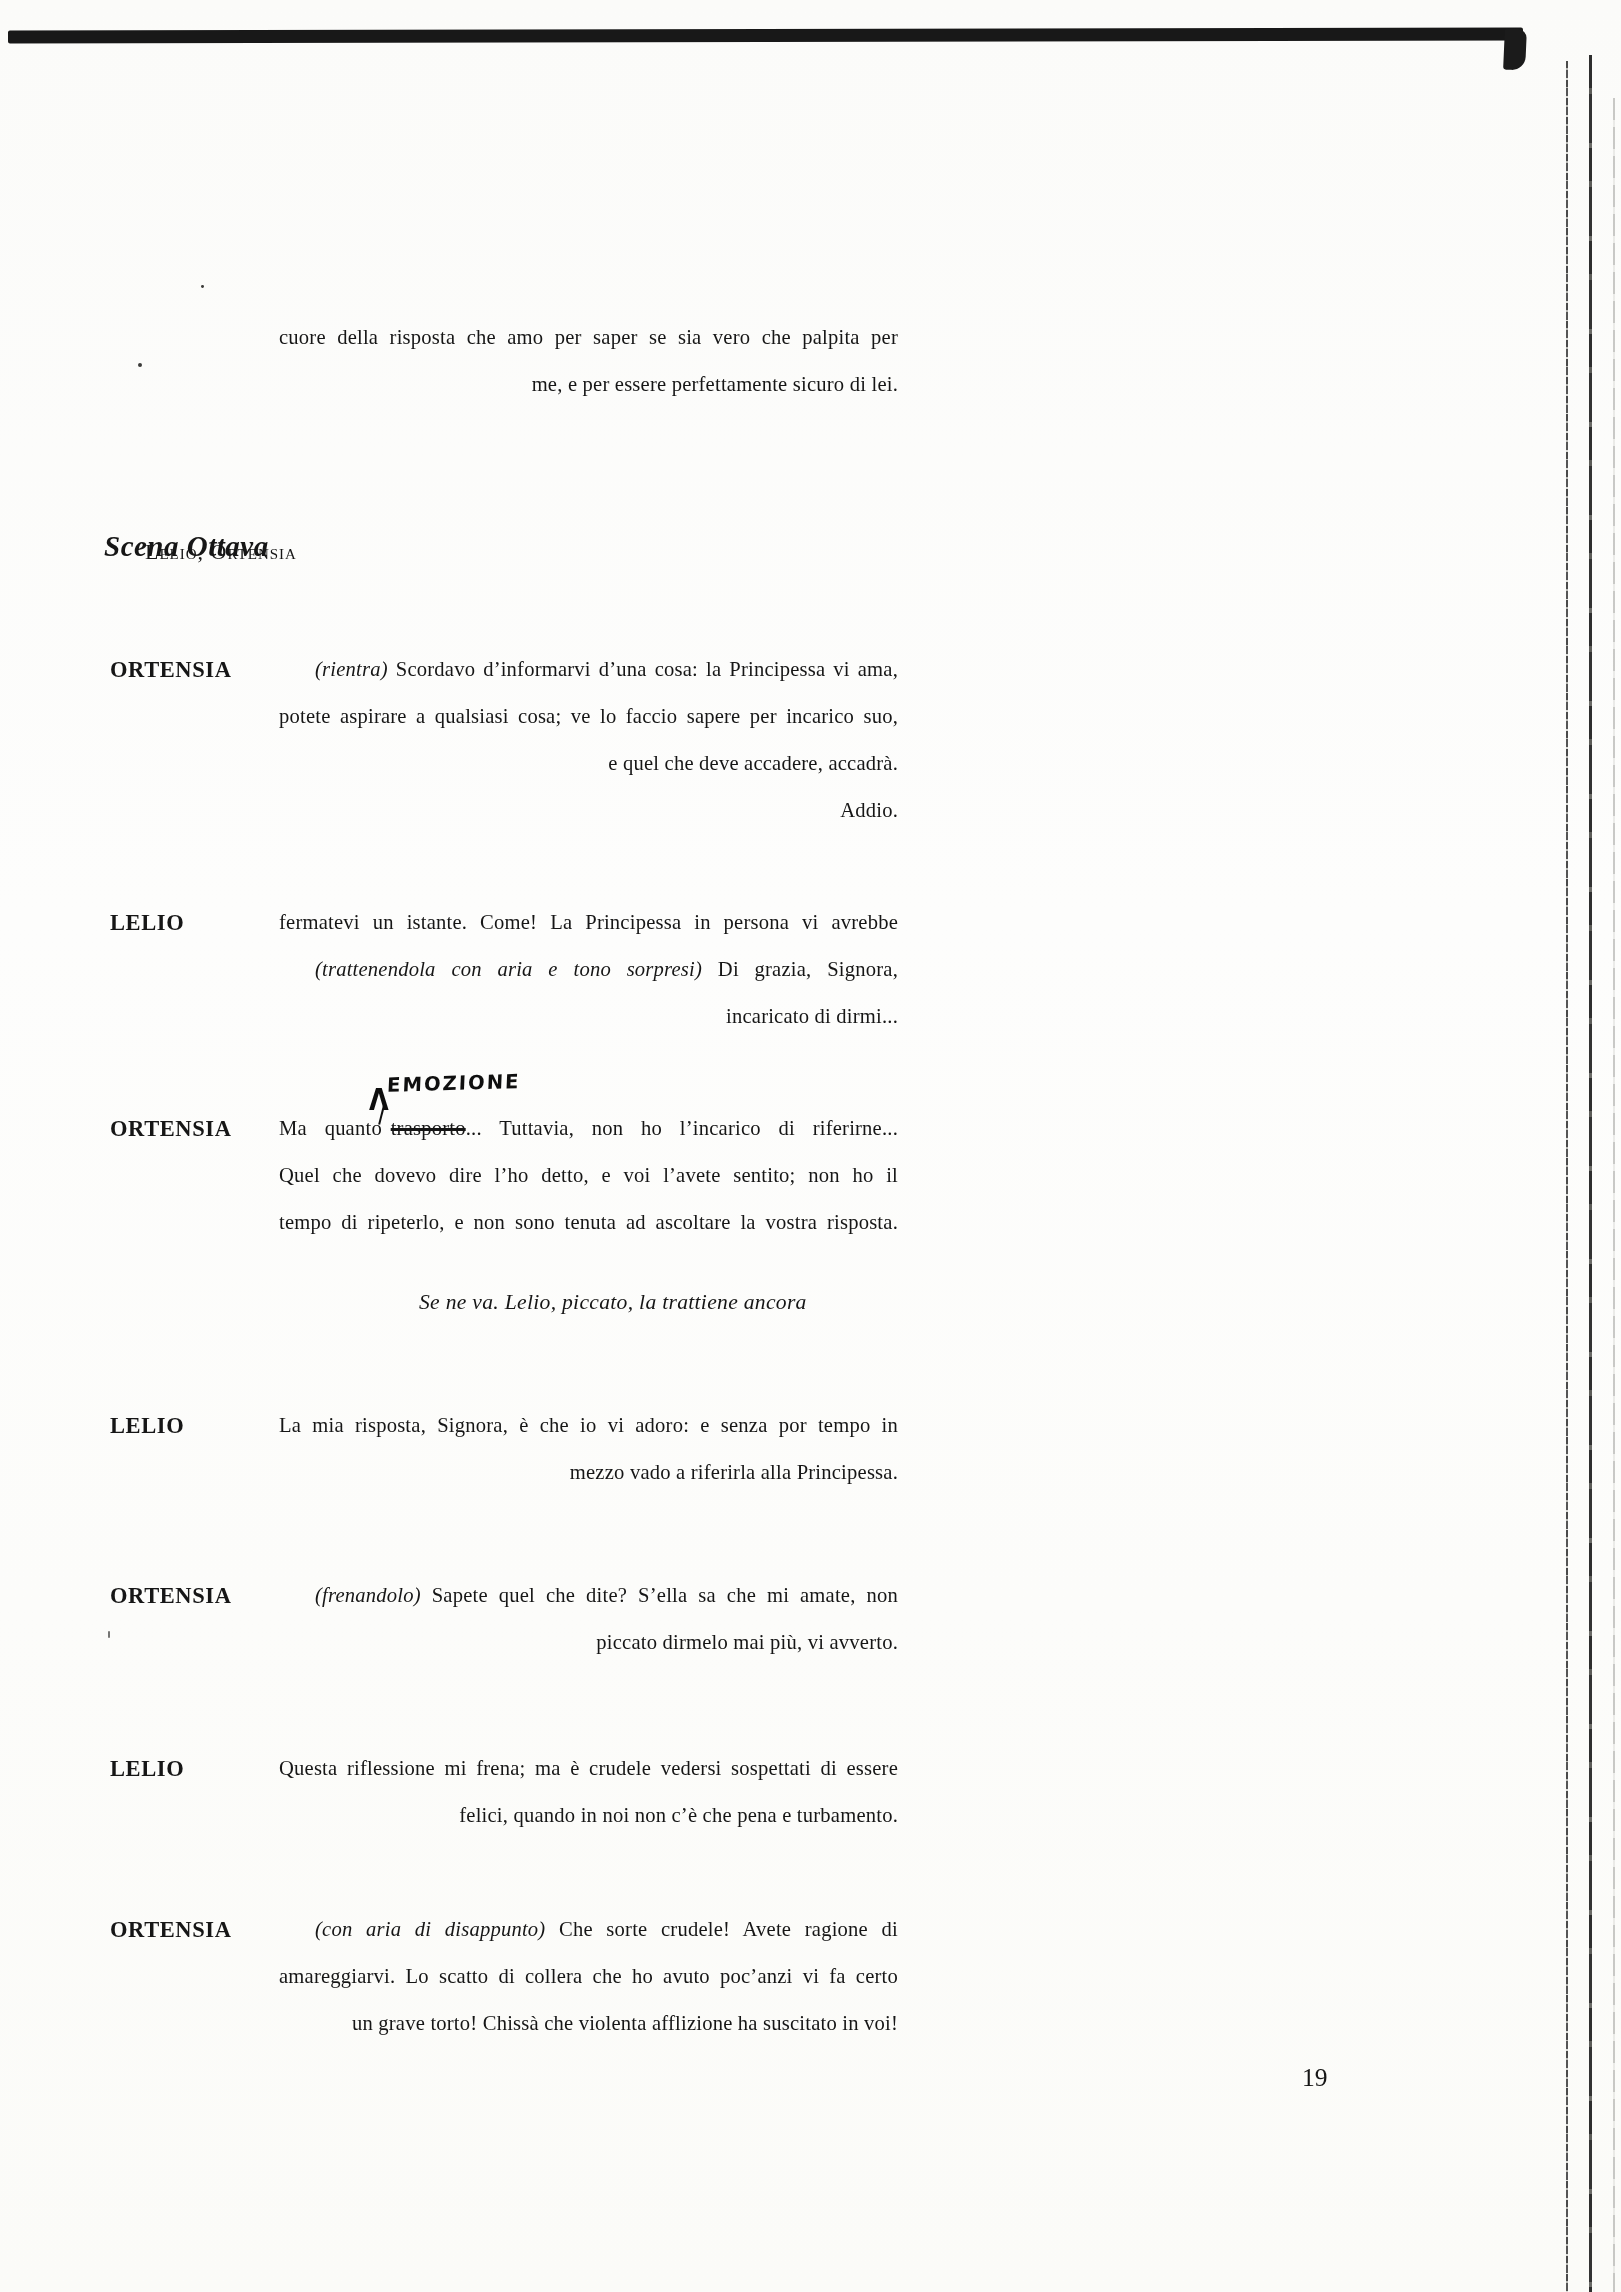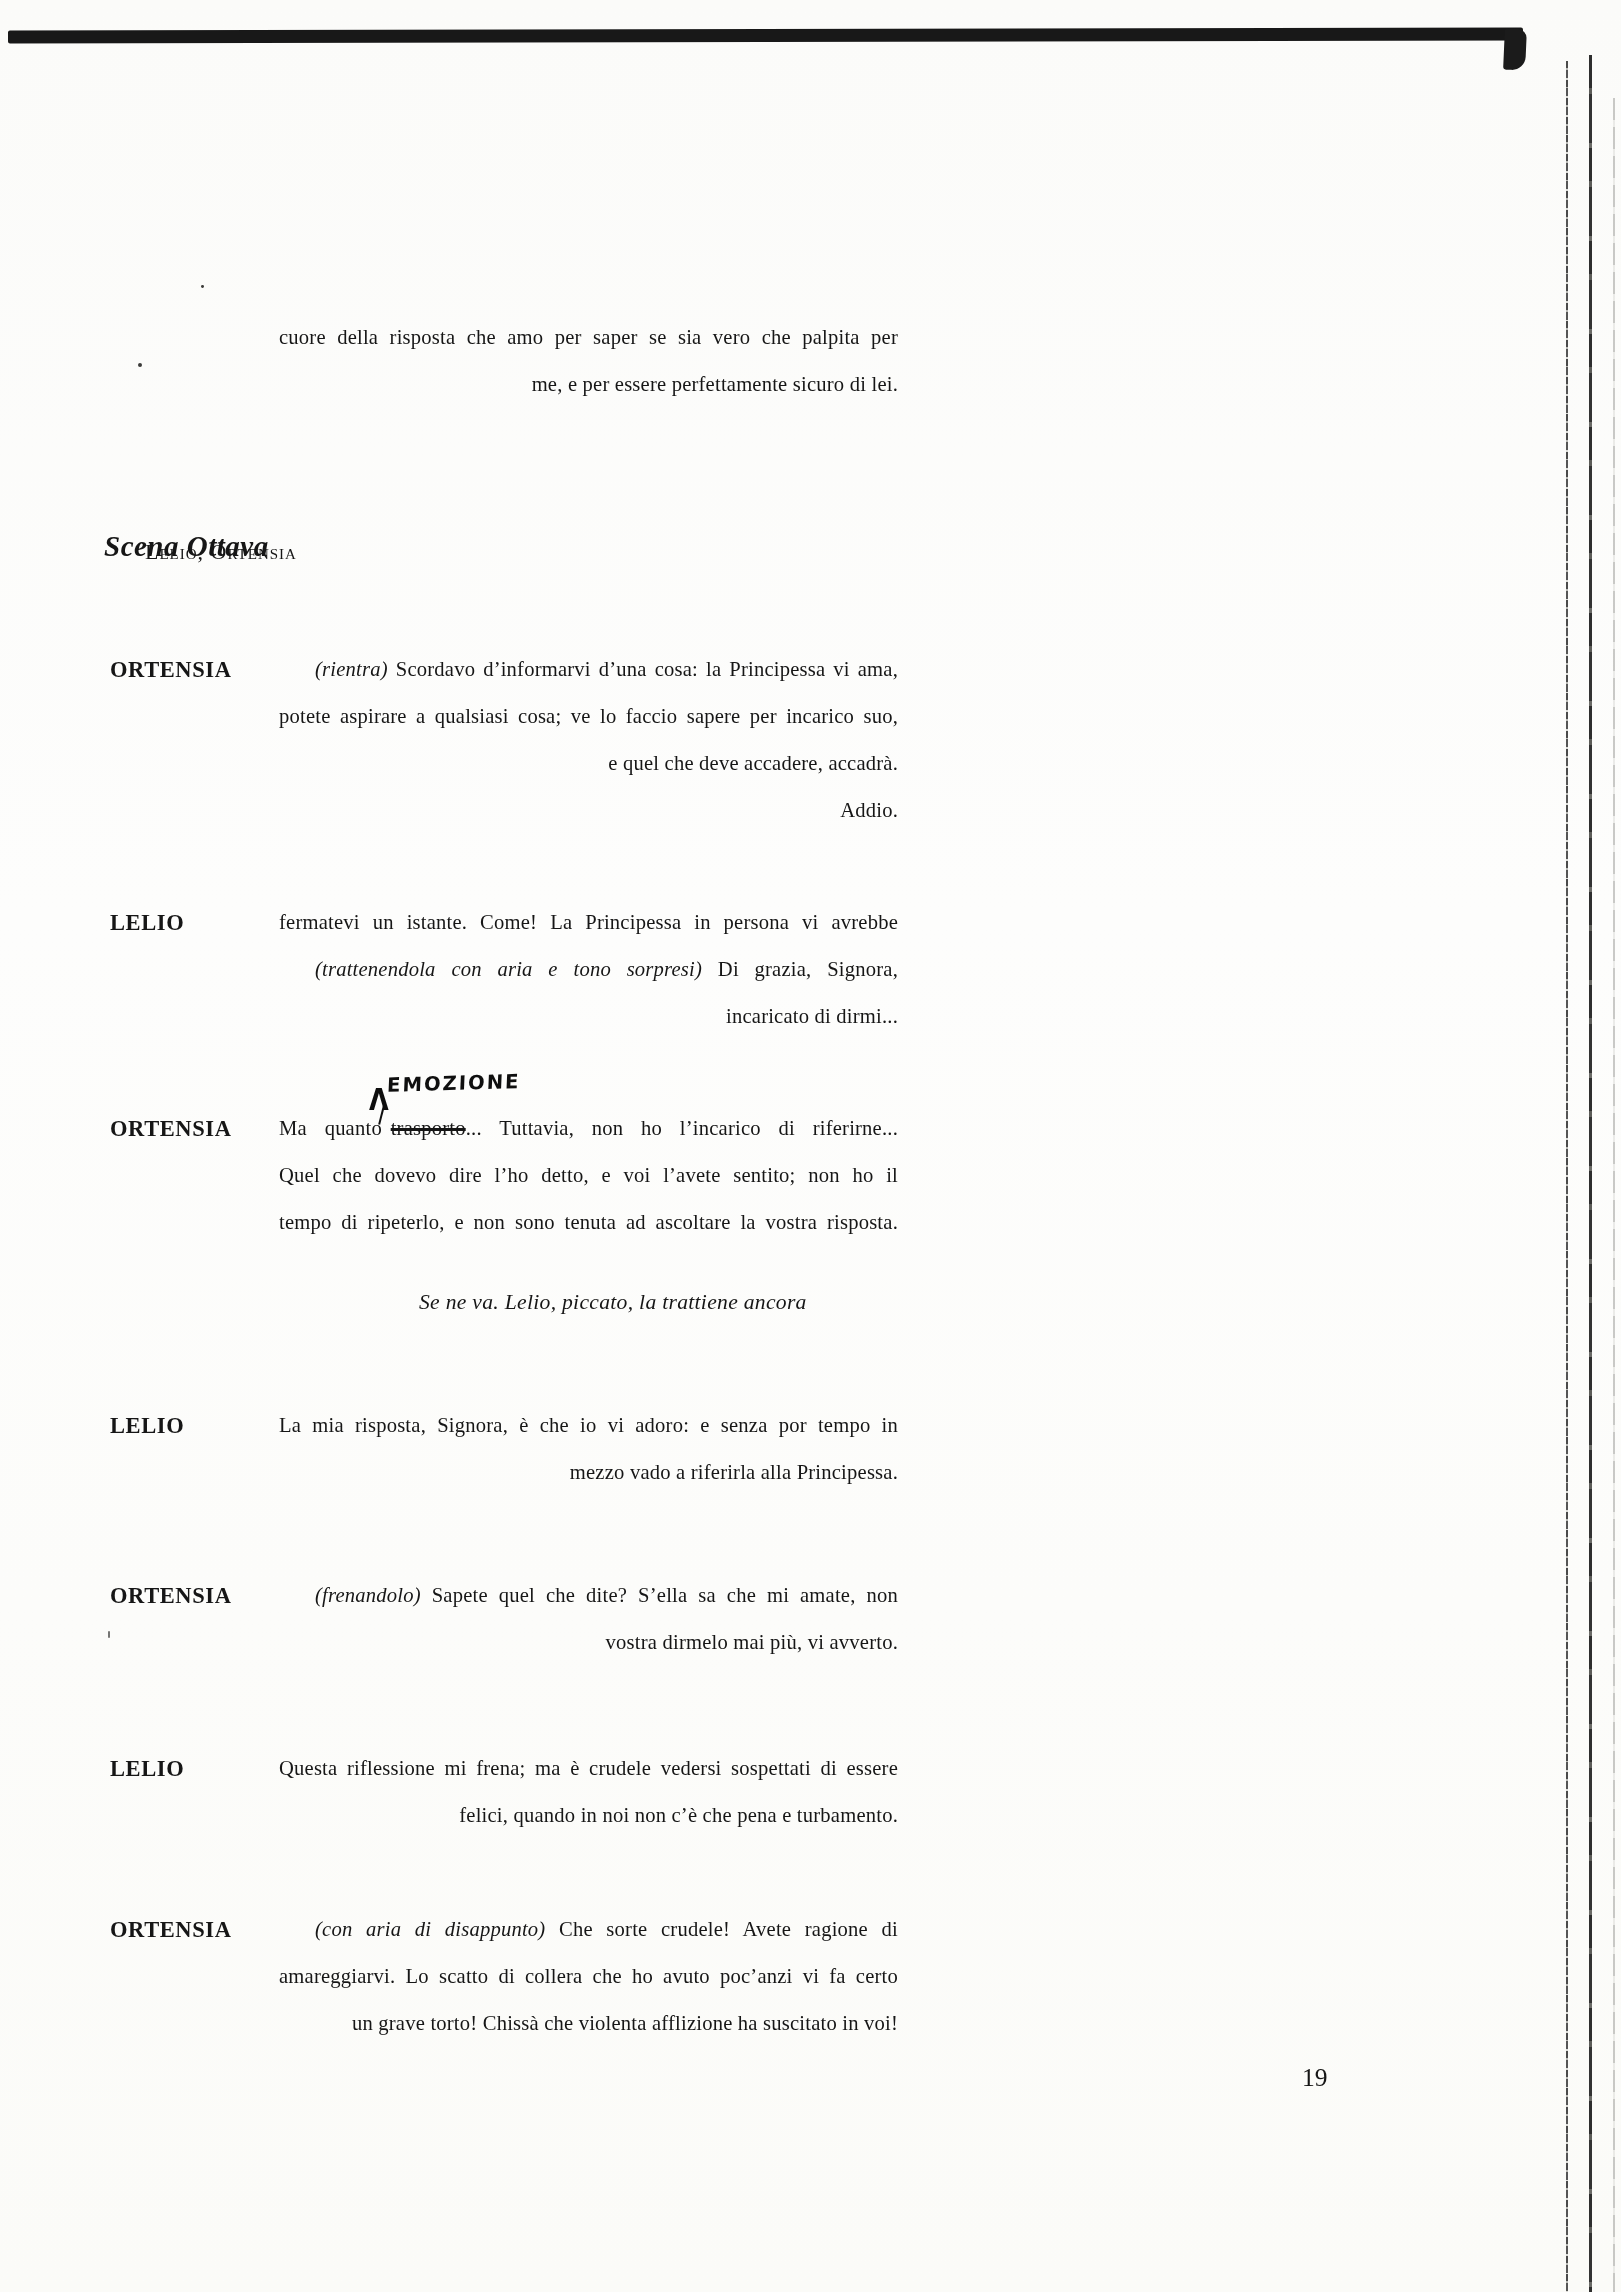--- a/index.html
+++ b/index.html
@@ -107,21 +107,21 @@
     <div class="dtext">
       <div class="line jl">La mia risposta, Signora, è che io vi adoro: e senza por tempo in</div>
       <div class="line ll">mezzo vado a riferirla alla Principessa.</div>
     </div>
   </div>
 
   <div class="abs drow" style="top:1572px;">
     <div class="speaker">ORTENSIA</div>
     <div class="dtext">
       <div class="line jl"><span class="it">(frenandolo)</span><span> Sapete quel che dite? S’ella sa che mi amate, non</span></div>
-      <div class="line ll">vostra dirmelo mai più, vi avverto.</div>
+      <div class="line ll">piccato dirmelo mai più, vi avverto.</div>
     </div>
   </div>
 
   <div class="abs drow" style="top:1745px;">
     <div class="speaker">LELIO</div>
     <div class="dtext">
       <div class="line jl">Questa riflessione mi frena; ma è crudele vedersi sospettati di essere</div>
       <div class="line ll">felici, quando in noi non c’è che pena e turbamento.</div>
     </div>
   </div>

